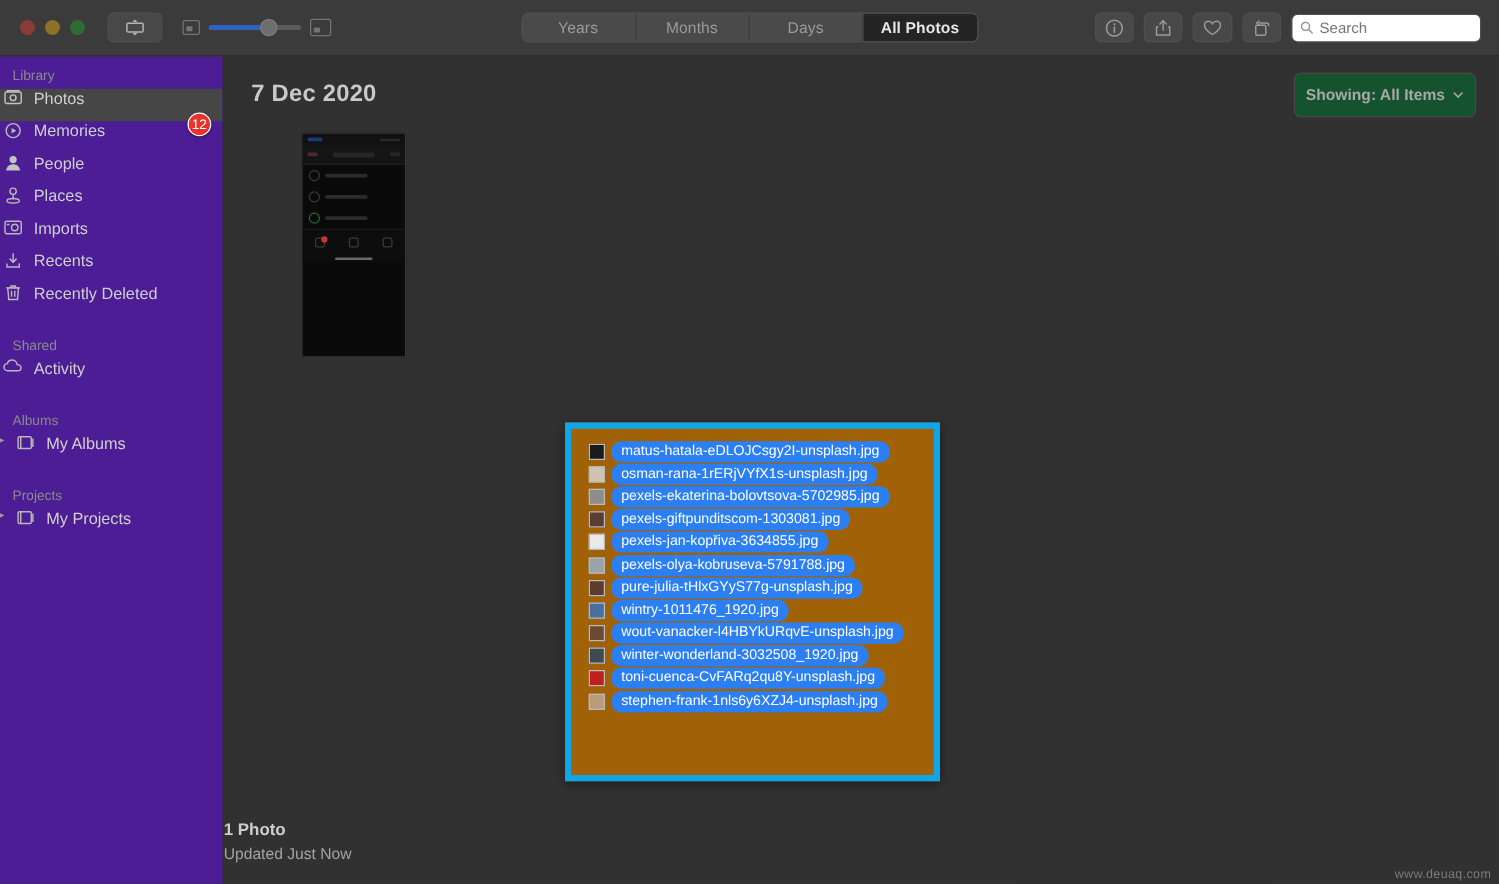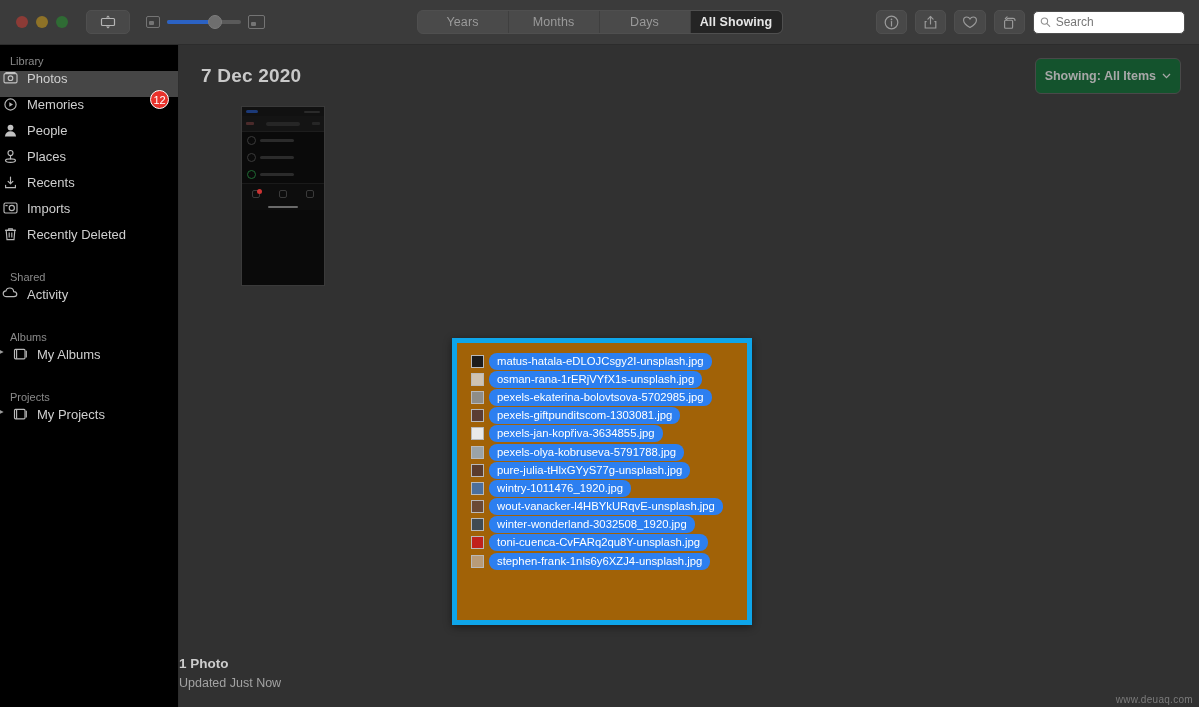--- a/index.html
+++ b/index.html
@@ -179,21 +179,21 @@
   .body {
     flex: 1;
     display: flex;
     min-height: 0;
   }
 
   
   .sidebar {
     width: 179px;
     min-width: 179px;
-    background: #000000;
+    background: #4c1d95;
     border-right: 1px solid #2e2e2e;
     padding-top: 6px;
     overflow: hidden;
   }
   .sb-group-title {
     font-size: 11px;
     color: #8a8a8a;
     padding: 4px 0 4px 10px;
   }
   .sb-item {
@@ -457,21 +457,21 @@
         <div class="fill" style="width:65%"></div>
         <div class="knob" style="left:calc(65% - 7px)"></div>
       </div>
       <span class="zicon"></span>
     </div>
 
     <div class="seg">
       <div class="segbtn">Years</div>
       <div class="segbtn">Months</div>
       <div class="segbtn">Days</div>
-      <div class="segbtn active">All Showing</div>
+      <div class="segbtn active">All Photos</div>
     </div>
 
     <div class="toolbar-right">
       <div class="tb-btn">
         <svg width="15" height="15" viewBox="0 0 15 15" fill="none" stroke="#2b2b2b" stroke-width="1.2">
           <circle cx="7.5" cy="7.5" r="6.3" stroke="#9b9b9b"></circle>
           <circle cx="7.5" cy="4.4" r=".85" fill="#9b9b9b" stroke="none"></circle>
           <path d="M7.5 6.6 V11" stroke="#9b9b9b" stroke-linecap="round"></path>
         </svg>
       </div>
@@ -546,37 +546,37 @@
           <svg width="15" height="15" viewBox="0 0 15 15" fill="none" stroke="#b9b9b9" stroke-width="1.15">
             <circle cx="7.5" cy="4" r="2.5"></circle>
             <path d="M7.5 6.5 V10.5"></path>
             <ellipse cx="7.5" cy="11.6" rx="5" ry="1.8"></ellipse>
           </svg>
         </span>
         <span>Places</span>
       </div>
 
       <div class="sb-item">
+        <svg class="sbicon" width="15" height="13" viewBox="0 0 15 13" fill="none" stroke="#b9b9b9" stroke-width="1.15">
+          <rect x="1" y="2" width="13" height="10" rx="1.4"></rect>
+          <circle cx="8.8" cy="7" r="2.6"></circle>
+          <path d="M2.4 4.6 H4.6"></path>
+        </svg>
+        <span>Imports</span>
+      </div>
+
+      <div class="sb-item">
         <span class="sbicon">
           <svg width="15" height="15" viewBox="0 0 15 15" fill="none" stroke="#b9b9b9" stroke-width="1.15" stroke-linecap="round">
             <path d="M7.5 2 V8.6"></path>
             <path d="M5.1 6.3 L7.5 8.7 L9.9 6.3"></path>
             <path d="M2.6 10.2 V12.6 H12.4 V10.2"></path>
           </svg>
         </span>
         <span>Recents</span>
-      </div>
-
-      <div class="sb-item">
-        <svg class="sbicon" width="15" height="13" viewBox="0 0 15 13" fill="none" stroke="#b9b9b9" stroke-width="1.15">
-          <rect x="1" y="2" width="13" height="10" rx="1.4"></rect>
-          <circle cx="8.8" cy="7" r="2.6"></circle>
-          <path d="M2.4 4.6 H4.6"></path>
-        </svg>
-        <span>Imports</span>
       </div>
 
       <div class="sb-item">
         <svg class="sbicon" width="13" height="14" viewBox="0 0 13 14" fill="none" stroke="#b9b9b9" stroke-width="1.15">
           <path d="M2.2 3.3 H10.8 L10 12.6 H3 Z"></path>
           <path d="M1 3.3 H12"></path>
           <path d="M4.7 3.3 V1.8 H8.3 V3.3"></path>
           <path d="M5.2 5.6 V10.4 M7.8 5.6 V10.4"></path>
         </svg>
         <span>Recently Deleted</span>

